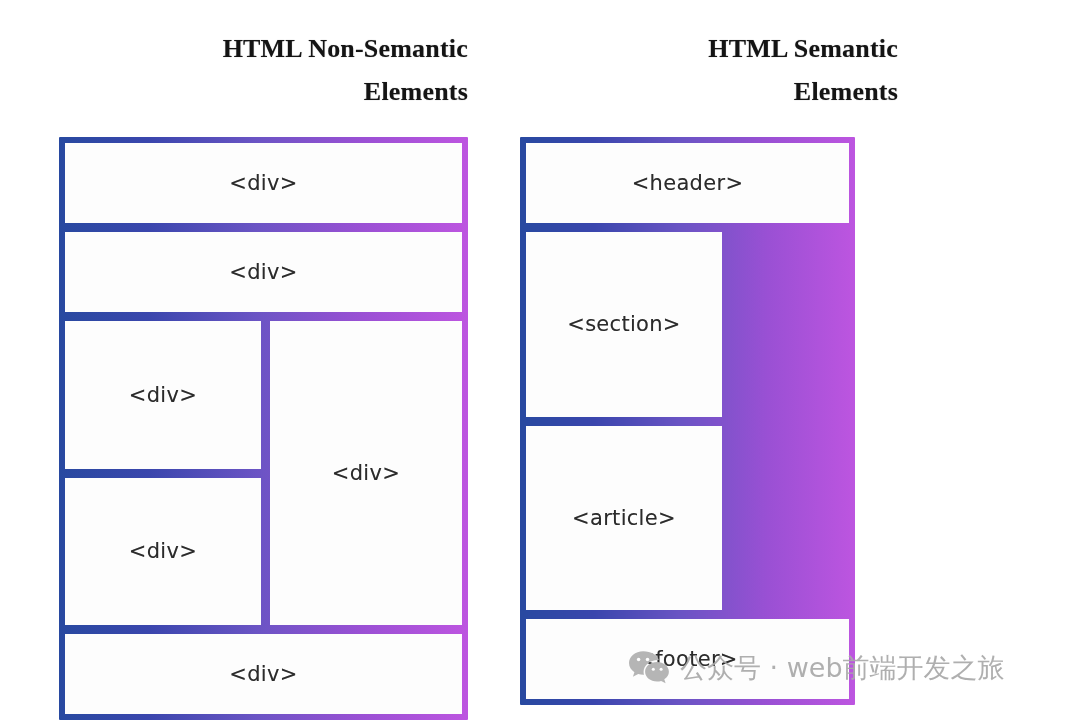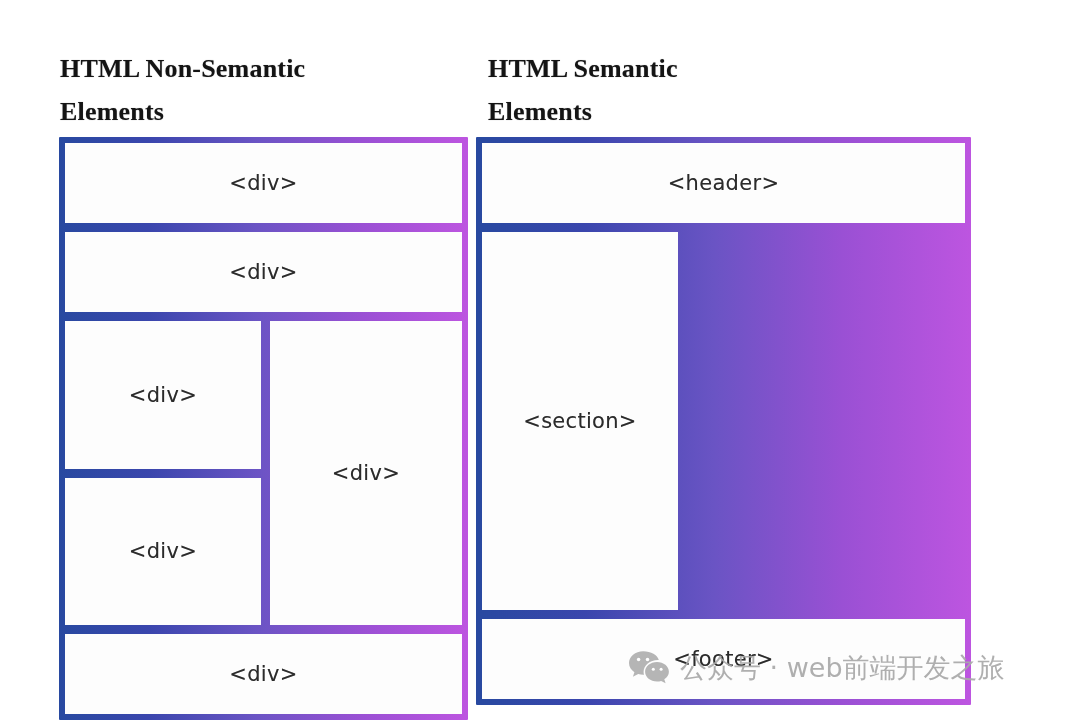--- a/index.html
+++ b/index.html
@@ -16,49 +16,48 @@
   }
 
   .stage {
     position: absolute;
     inset: 0;
   }
 
   
   .title {
     position: absolute;
-    text-align: left;
+    text-align: right;
     font-family: "Liberation Serif", "DejaVu Serif", serif;
     font-weight: 700;
     font-size: 26px;
     line-height: 43px;
     color: #141414;
     letter-spacing: 0.2px;
     white-space: pre-line;
     text-shadow: 0 0 1px rgba(0,0,0,0.35);
-    margin-top: 20px;
   }
   #title-left  { left: 60px;  top: 27px; width: 408px; }
   #title-right { left: 488px; top: 27px; width: 410px; }
 
   
   .diagram {
     position: absolute;
     box-sizing: border-box;
     background:
       linear-gradient(90deg, #2849a0 0%, #3a46ad 22%, #6a54c4 48%, #9a50d4 74%, #bd55e0 100%);
     padding: 6px;
     display: flex;
     flex-direction: column;
     gap: 9px;
     border-radius: 1px;
     filter: blur(0.15px);
   }
   #diagram-nonsemantic { left: 59px;  top: 137px; width: 409px; height: 583px; }
-  #diagram-semantic    { left: 476px; top: 137px; width: 495px; height: 568px; }
+  #diagram-semantic    { left: 520px; top: 137px; width: 335px; height: 568px; }
 
   
   .cell {
     background: #fdfdfd;
     display: flex;
     align-items: center;
     justify-content: center;
     box-sizing: border-box;
     color: #2b2b2b;
     font-size: 21px;
@@ -128,20 +127,21 @@
   </div>
 
   <div id="diagram-semantic" class="diagram">
 
     <div class="cell row-fixed-a">&lt;header&gt;</div>
 
 
     <div class="row-mid">
       <div class="mid-left">
         <div class="cell">&lt;section&gt;</div>
+        <div class="cell">&lt;article&gt;</div>
       </div>
     </div>
 
     <div class="cell row-fixed-c">&lt;footer&gt;</div>
   </div>
 
   <div id="watermark">
     <span>
       <svg id="wechat-icon" width="42" height="36" viewBox="0 0 42 36" aria-hidden="true">
         <g fill="#b5b5b5">

